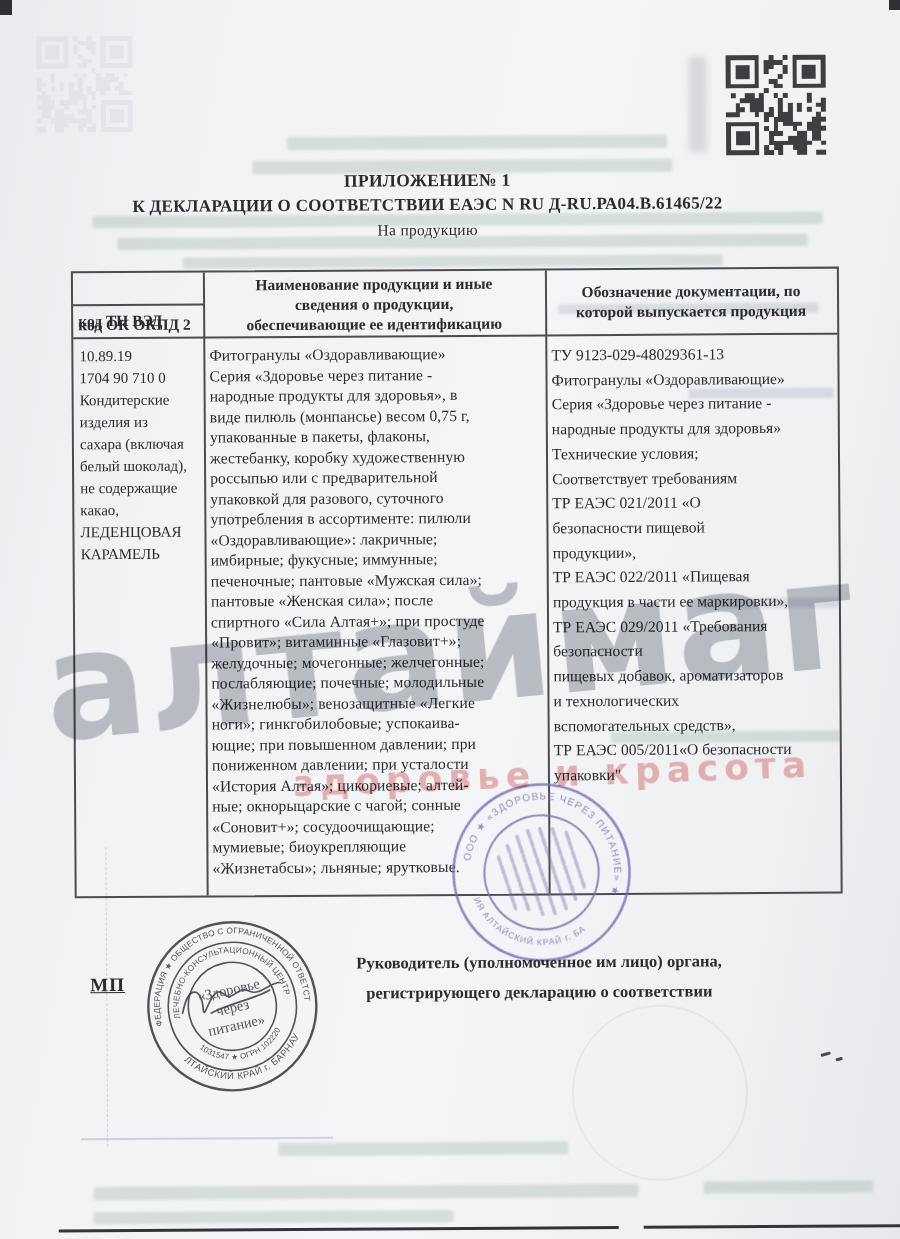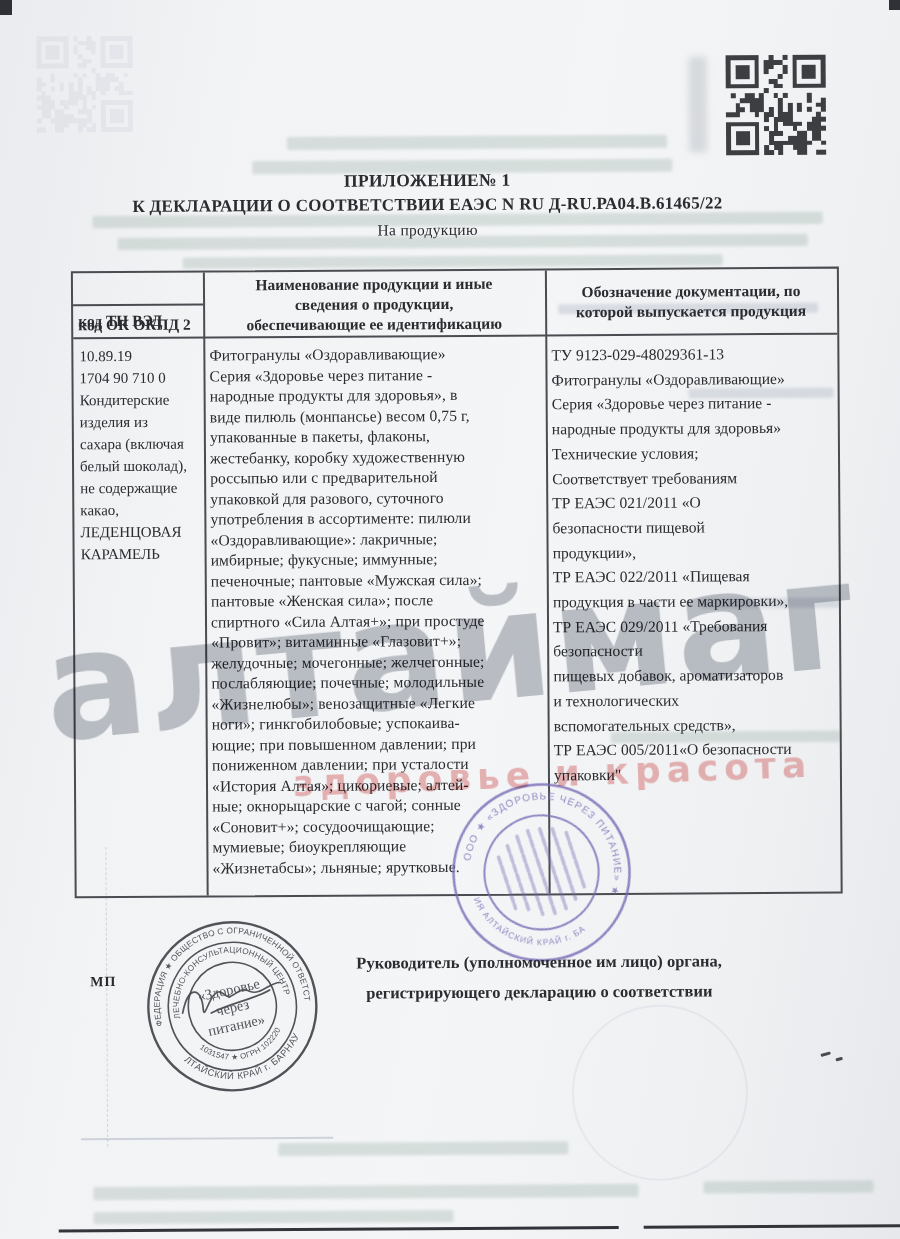--- a/index.html
+++ b/index.html
@@ -35,21 +35,21 @@
     color:rgba(126,131,143,.50);transform:rotate(-5deg);transform-origin:left top;
     mix-blend-mode:multiply;filter:blur(.6px);pointer-events:none;
   }
   .wm-sub{
     position:absolute;left:292px;top:754px;
     font-family:"DejaVu Sans","Liberation Sans",sans-serif;font-weight:bold;
     font-size:36px;letter-spacing:6px;color:rgba(214,118,118,.55);
     transform:rotate(-1.8deg);mix-blend-mode:multiply;filter:blur(.5px);pointer-events:none;
   }
   
-  .mp{position:absolute;left:88px;top:972px;font-weight:bold;font-size:14px;letter-spacing:1px;}
+  .mp{position:absolute;left:88px;top:972px;font-weight:bold;font-size:19px;letter-spacing:1px;text-decoration:underline;}
   .signatory{position:absolute;left:302px;top:948px;width:470px;text-align:center;
     font-weight:bold;font-size:16.5px;line-height:30px;}
   
   .qr{position:absolute;}
   .qr svg{display:block;width:100%;height:100%;filter:blur(.3px);}
   
   .stamp{position:absolute;}
   .stamp svg{display:block;overflow:visible;}
   .bottom-edge{position:absolute;background:#33343a;}
   .speck{position:absolute;background:#4a4b52;border-radius:1px;}

